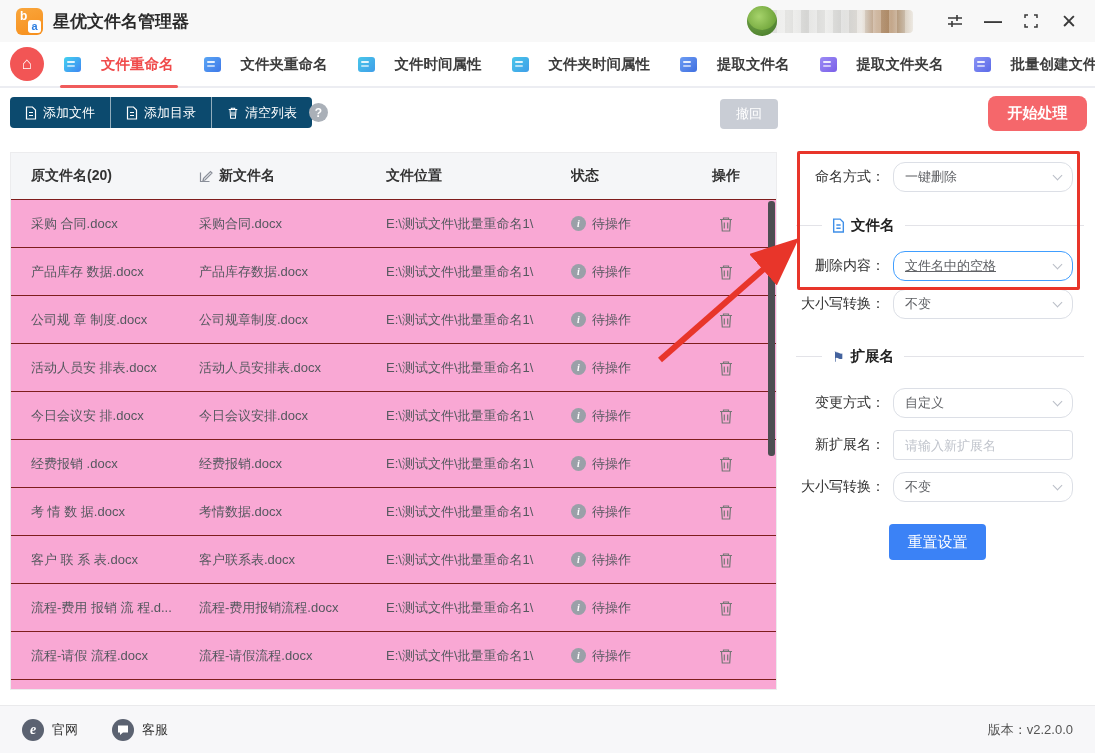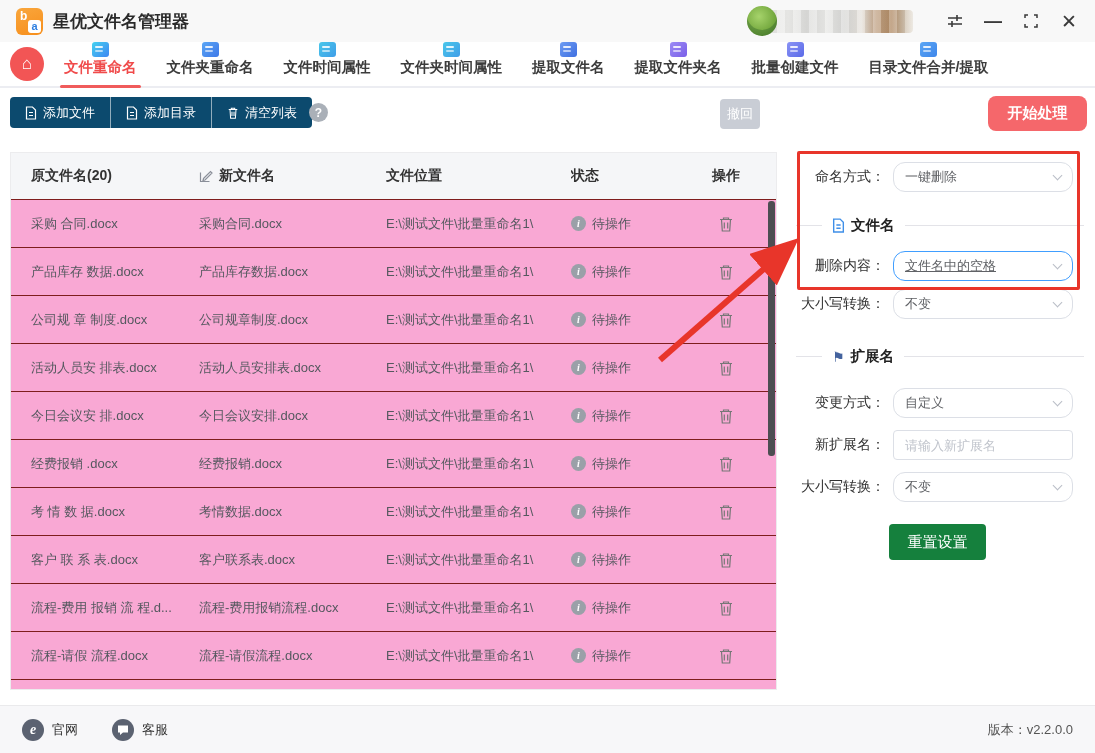--- a/index.html
+++ b/index.html
@@ -32,22 +32,22 @@
   .close-x { font-size:19px; line-height:1; color:#3a3a3a; }
   .min-dash { font-size:18px; font-weight:bold; line-height:1; }
 
   
   .tabbar { position:absolute; left:0; top:42px; width:100%; height:46px; background:#fff;
     border-bottom:2px solid #ecedf2; display:flex; align-items:center; }
   .homebtn { width:34px; height:34px; border-radius:50%; background:#f25555; color:#fff;
     display:flex; align-items:center; justify-content:center; font-size:17px; margin:0 20px 0 10px;
     cursor:pointer; flex:0 0 auto; }
   .tabs { display:flex; align-items:center; height:100%; gap:30px; }
-  .tab { position:relative; display:flex; align-items:center; gap:1px; height:100%;
-    font-size:14.5px; font-weight:bold; color:#3c3c3c; cursor:pointer; white-space:nowrap;flex-direction:column; }
+  .tab { position:relative; display:flex; align-items:center; gap:20px; height:100%;
+    font-size:14.5px; font-weight:bold; color:#3c3c3c; cursor:pointer; white-space:nowrap; }
   .tab.active { color:#f04b4b; }
   .tab.active::after { content:""; position:absolute; left:-4px; right:-4px; bottom:-2px;
     height:3px; background:#f05b5b; border-radius:2px; }
   .tico { width:17px; height:15px; border-radius:3px; flex:0 0 auto; position:relative; }
   .tico::after { content:""; position:absolute; left:3px; top:4px; right:6px; height:2px;
     background:rgba(255,255,255,.85); border-radius:1px; box-shadow:0 4px 0 rgba(255,255,255,.6); }
   .i0 { background:linear-gradient(135deg,#43d2f0,#3f86f2); }
   .i1 { background:linear-gradient(135deg,#5aa6f5,#3e78e8); }
   .i2 { background:linear-gradient(135deg,#49c7ea,#3f9de8); }
   .i3 { background:linear-gradient(135deg,#49c7ea,#3f9de8); }
@@ -61,21 +61,21 @@
   .btn-group { position:absolute; left:10px; top:9px; display:flex; border-radius:4px;
     overflow:hidden; }
   .bbtn { height:31px; background:#0c4a6e; color:#fff; font-size:13px; display:flex;
     align-items:center; gap:6px; padding:0 15px; cursor:pointer; border:none;
     border-right:1px solid rgba(255,255,255,.55); }
   .bbtn:last-child { border-right:none; }
   .bbtn svg { display:block; }
   .helpc { position:absolute; left:309px; top:15px; width:19px; height:19px; border-radius:50%;
     background:#aab0b8; color:#fff; font-size:12px; font-weight:bold; display:flex;
     align-items:center; justify-content:center; cursor:pointer; }
-  .undobtn { position:absolute; left:720px; top:11px; width:40px; height:30px; background:#c9cdd5;
+  .undobtn { position:absolute; left:720px; top:11px; width:58px; height:30px; background:#c9cdd5;
     color:#fff; font-size:13px; border:none; border-radius:4px; cursor:default; }
   .startbtn { position:absolute; right:8px; top:8px; width:99px; height:35px; background:#f5676b;
     color:#fff; font-size:15px; font-weight:bold; border:none; border-radius:8px; cursor:pointer; }
 
   
   .table { position:absolute; left:10px; top:152px; width:767px; height:538px;
     border:1px solid #ececee; overflow:hidden; background:#fff; }
   .thead { display:flex; align-items:center; height:46px; background:#f5f6f8;
     font-size:14px; color:#333; font-weight:bold; }
   .trow { display:flex; align-items:center; height:48px; border-top:1px solid #7f1d1d;
@@ -114,21 +114,21 @@
     align-items:center; gap:6px; }
   .flagg { color:#44639e; font-size:14px; font-weight:normal; }
   .f1 { margin-top:10px; }
   .sec1 { margin-top:24px; }
   .fdel { margin-top:16px; }
   .fcase1 { margin-top:8px; }
   .sec2 { margin-top:28px; }
   .fchg { margin-top:22px; }
   .fext { margin-top:12px; }
   .fcase2 { margin-top:12px; }
-  .resetbtn { display:block; margin:22px 0 0 99px; width:97px; height:36px; background:#15803d;
+  .resetbtn { display:block; margin:22px 0 0 99px; width:97px; height:36px; background:#3b82f6;
     color:#fff; font-size:15px; border:none; border-radius:4px; cursor:pointer; }
 
   
   .red-rect { position:absolute; left:797px; top:151px; width:283px; height:139px;
     border:3px solid #e8352a; border-radius:2px; pointer-events:none; z-index:5; }
   .red-arrow { position:absolute; left:640px; top:222px; z-index:5; pointer-events:none; }
 
   
   .footer { position:absolute; left:0; bottom:0; width:100%; height:48px; background:#f7f7f9;
     border-top:1px solid #eaeaec; display:flex; align-items:center; padding:0 22px; gap:34px; }

